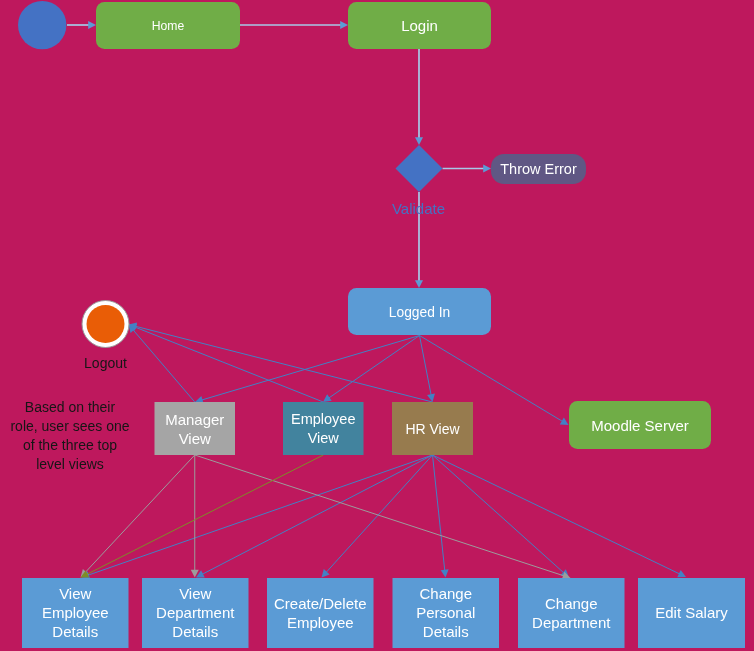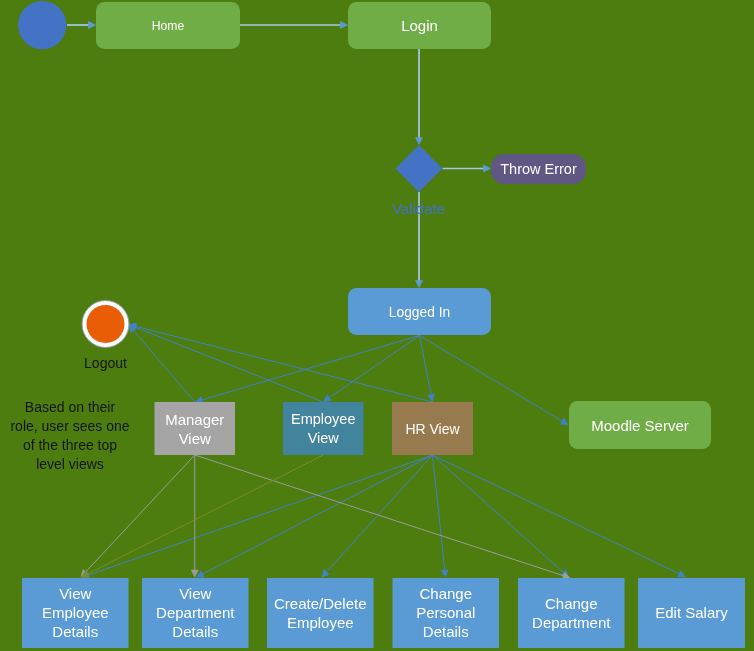--- a/index.html
+++ b/index.html
@@ -1,19 +1,19 @@
 <!DOCTYPE html>
 <html><head>
 <meta charset="utf-8">
 <title>Role Based Access Flow Diagram</title>
 <style>
   html,body{margin:0;padding:0;background:#ffffff;}
   body{width:754px;height:651px;overflow:hidden;
        font-family:"Liberation Sans",sans-serif;}
-  #canvas{position:relative;width:754px;height:651px;background:#4d7c0f;}
+  #canvas{position:relative;width:754px;height:651px;background:#be185d;}
   svg.layer{position:absolute;left:0;top:0;}
 </style>
 </head>
 <body>
 
 <div id="canvas">
   <svg class="layer" id="edge-layer" width="754" height="651">
       <g>
         <line x1="67" y1="25" x2="90.2" y2="25" stroke="#A7C9E8" stroke-width="1.7"></line>
         <polygon points="96,25 88.2,29 88.2,21" fill="#5B9BD5"></polygon>

